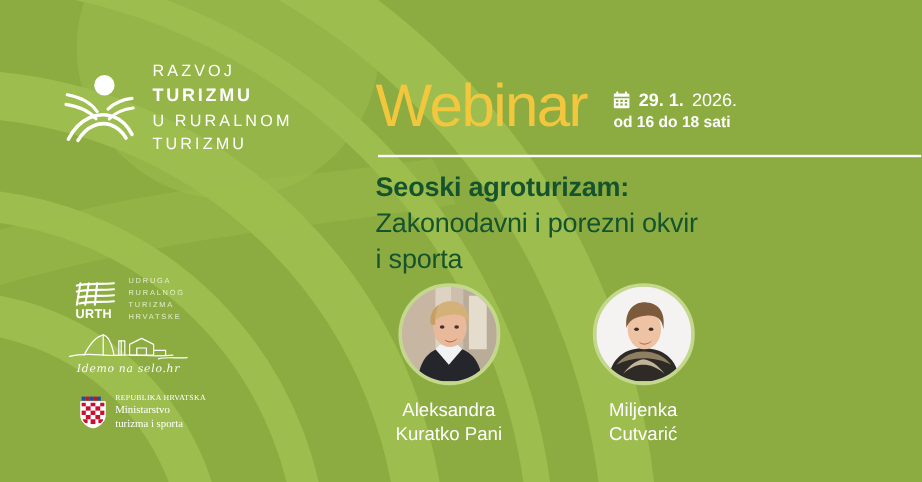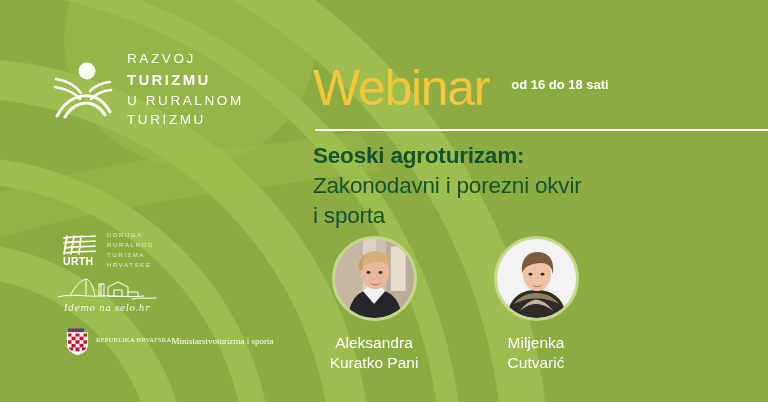--- a/index.html
+++ b/index.html
@@ -57,21 +57,21 @@
     font-family:"DejaVu Serif", serif;
     font-style:italic;
     font-size:9px;
     letter-spacing:.6px;
     margin-top:1px; margin-left:12px;
     white-space:nowrap;
   }
 
   #ministry-logo { left:66px; top:328px; gap:7px; align-items:center; }
   .coat { width:23px; height:27px; flex:none; }
-  .ministry-text { display:flex; flex-direction:row; }
+  .ministry-text { display:flex; flex-direction:column; }
   .ministry-text span {
     color:#ffffff;
     font-family:"Liberation Serif", serif;
     line-height:1.3;
     white-space:nowrap;
   }
   .ministry-text .small { font-size:6.5px; letter-spacing:.25px; }
   .ministry-text .big { font-size:9px; }
 
   
@@ -247,20 +247,38 @@
         <span class="small">REPUBLIKA HRVATSKA</span>
         <span class="big">Ministarstvo</span>
         <span class="big">turizma i sporta</span>
       </div>
     </div>
   </div>
 
   <div class="headline-row">
     <div class="webinar">Webinar</div>
     <div class="date-block">
+      <div class="date-line1">
+        <svg class="cal-icon" viewBox="0 0 14 15">
+          <rect x="0.5" y="2" width="13" height="12.2" rx="1" fill="#ffffff"></rect>
+          <rect x="2.6" y="0" width="1.6" height="3.2" rx="0.6" fill="#ffffff"></rect>
+          <rect x="9.8" y="0" width="1.6" height="3.2" rx="0.6" fill="#ffffff"></rect>
+          <rect x="0.5" y="4.6" width="13" height="1.3" fill="#8CAC42"></rect>
+          <g fill="#8CAC42">
+            <rect x="2.2" y="7.2" width="2.1" height="1.8"></rect>
+            <rect x="5.9" y="7.2" width="2.1" height="1.8"></rect>
+            <rect x="9.6" y="7.2" width="2.1" height="1.8"></rect>
+            <rect x="2.2" y="10.2" width="2.1" height="1.8"></rect>
+            <rect x="5.9" y="10.2" width="2.1" height="1.8"></rect>
+            <rect x="9.6" y="10.2" width="2.1" height="1.8"></rect>
+          </g>
+        </svg>
+        <span class="date-strong">29. 1.</span>
+        <span class="date-year">2026.</span>
+      </div>
       <div class="date-line2">od 16 do 18 sati</div>
     </div>
   </div>
 
   <div class="divider"></div>
 
   <div class="subtitle">
     <div class="bold">Seoski agroturizam:</div>
     <div>Zakonodavni i porezni okvir</div>
     <div>i sporta</div>

